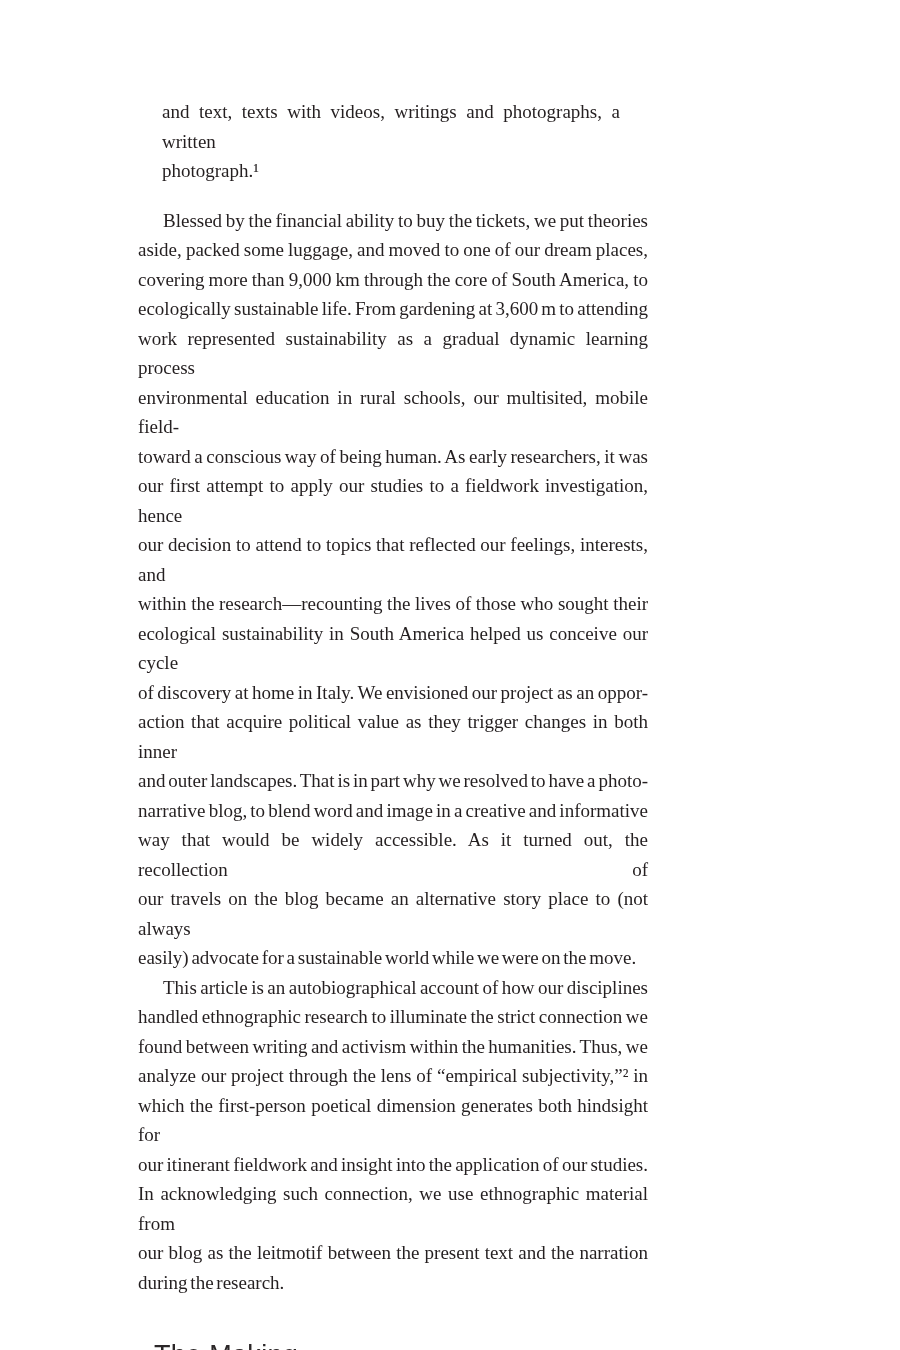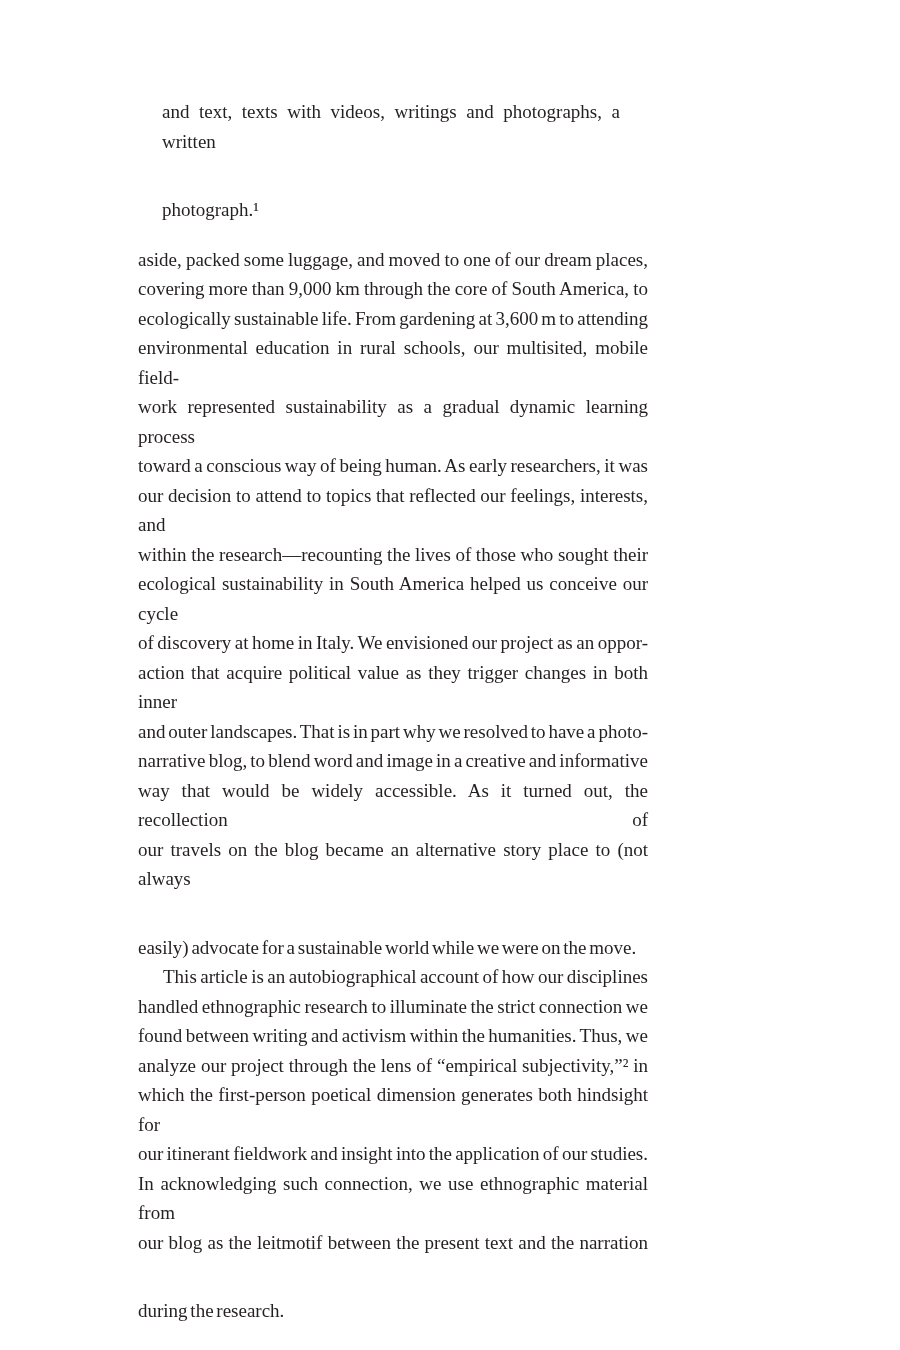--- a/index.html
+++ b/index.html
@@ -22,21 +22,20 @@
   }
   .tline {
     font-size: 19px;
     line-height: 29.5px;
     text-align: justify;
     text-align-last: justify;
     word-spacing: -2px;
   }
   .tline.lastline {
     text-align-last: left;
-    margin-top: 39px;
   }
   .tline.indent {
     text-indent: 25px;
   }
   .blockquote {
     margin: 0 28px 20px 24px;
   }
   .paragraph { margin: 0; }
   .section-heading {
     font-family: "Liberation Sans", sans-serif;
@@ -72,26 +71,28 @@
 <body>
 
 <div class="page">
 
   <div class="blockquote">
       <div class="tline">and text, texts with videos, writings and photographs, a written</div>
       <div class="tline lastline">photograph.¹</div>
     </div>
 
   <div class="paragraph">
+      <div class="tline indent">Blessed by the financial ability to buy the tickets, we put theories</div>
       <div class="tline">aside, packed some luggage, and moved to one of our dream places,</div>
       <div class="tline">covering more than 9,000 km through the core of South America, to</div>
       <div class="tline">ecologically sustainable life. From gardening at 3,600 m to attending</div>
+      <div class="tline">work represented sustainability as a gradual dynamic learning process</div>
       <div class="tline">environmental education in rural schools, our multisited, mobile field-</div>
-      <div class="tline">work represented sustainability as a gradual dynamic learning process</div>
       <div class="tline">toward a conscious way of being human. As early researchers, it was</div>
+      <div class="tline">our first attempt to apply our studies to a fieldwork investigation, hence</div>
       <div class="tline">our decision to attend to topics that reflected our feelings, interests, and</div>
       <div class="tline">within the research—recounting the lives of those who sought their</div>
       <div class="tline">ecological sustainability in South America helped us conceive our cycle</div>
       <div class="tline">of discovery at home in Italy. We envisioned our project as an oppor-</div>
       <div class="tline">action that acquire political value as they trigger changes in both inner</div>
       <div class="tline">and outer landscapes. That is in part why we resolved to have a photo-</div>
       <div class="tline">narrative blog, to blend word and image in a creative and informative</div>
       <div class="tline">way that would be widely accessible. As it turned out, the recollection of</div>
       <div class="tline">our travels on the blog became an alternative story place to (not always</div>
       <div class="tline lastline">easily) advocate for a sustainable world while we were on the move.</div>

